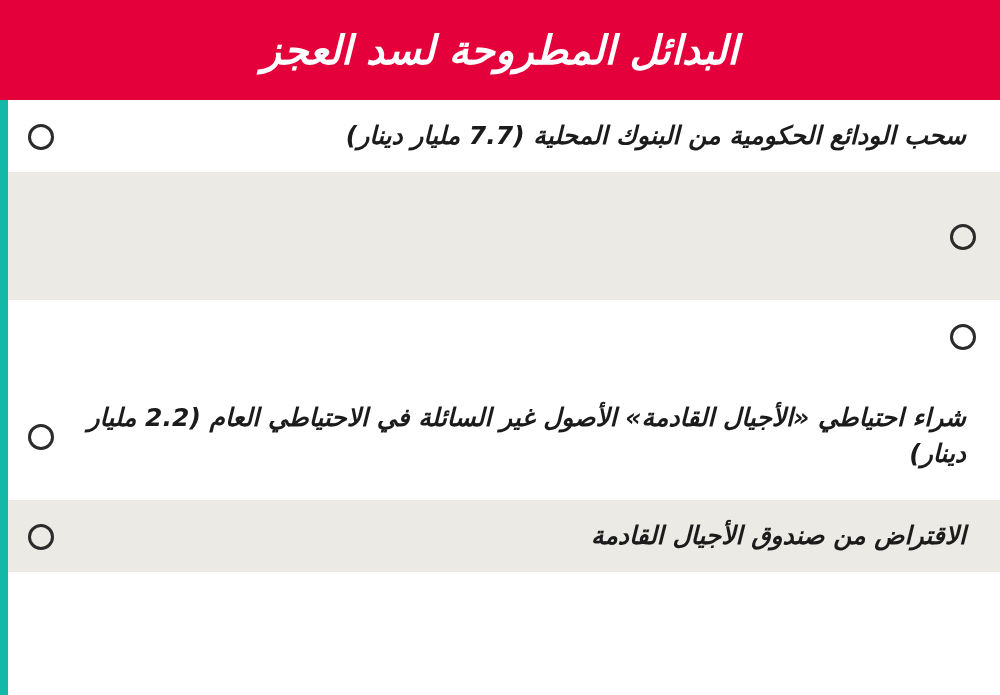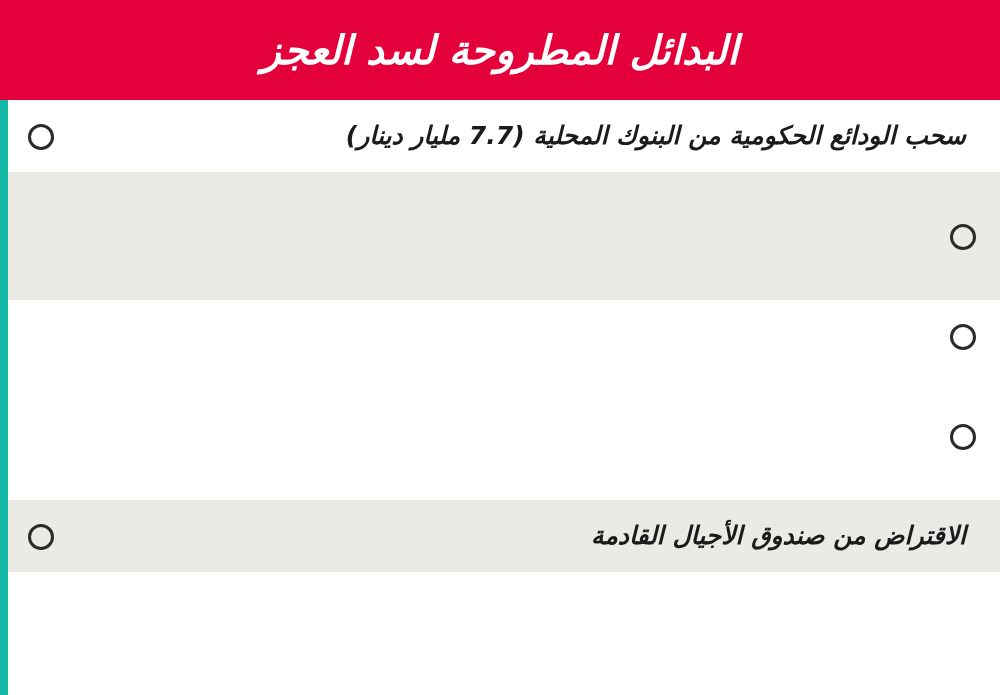--- a/index.html
+++ b/index.html
@@ -115,20 +115,21 @@
     <div class="row alt h2">
       <div class="bullet"></div>
     </div>
 
     <div class="row plain h1">
       <div class="bullet"></div>
     </div>
 
 
     <div class="row plain h2">
+      <div class="row-text">شراء احتياطي «الأجيال القادمة» الأصول غير السائلة في الاحتياطي العام (2.2 مليار دينار)</div>
       <div class="bullet"></div>
     </div>
 
     <div class="row alt h1">
       <div class="row-text">الاقتراض من صندوق الأجيال القادمة</div>
       <div class="bullet"></div>
     </div>
 
   </div>
 </div>

